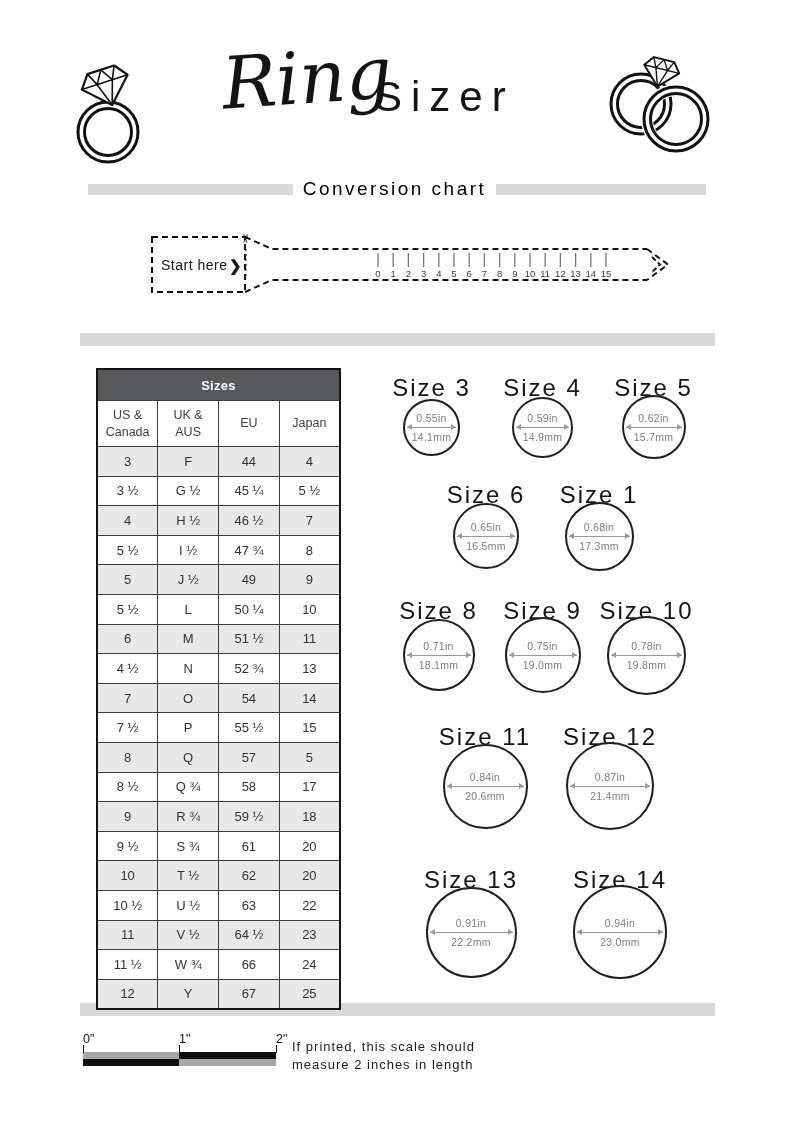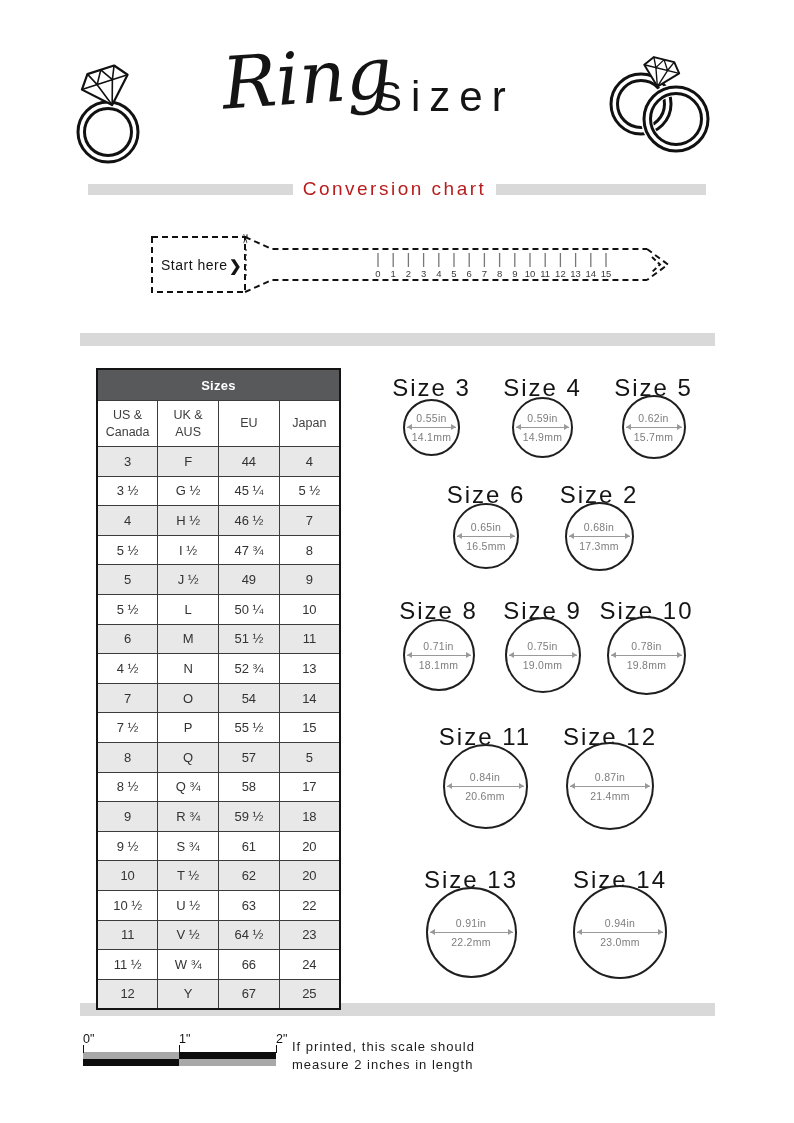--- a/index.html
+++ b/index.html
@@ -16,21 +16,21 @@
   .main-title{
     left:374px;top:76px;font-size:42px;letter-spacing:9px;color:#141414;line-height:1;
   }
   
   .subtitle-row{
     left:0;top:178px;width:794px;display:flex;align-items:center;justify-content:center;gap:10px;
   }
   .sub-bar{height:11px;background:#d9d9d9;}
   .sub-bar.l{width:205px;}
   .sub-bar.r{width:210px;}
-  .subtitle-text{font-size:19px;letter-spacing:2.5px;color:#b91c1c;white-space:nowrap;}
+  .subtitle-text{font-size:19px;letter-spacing:2.5px;color:#000000;white-space:nowrap;}
   
   .divider{left:80px;width:635px;height:13px;background:#d9d9d9;}
   .divider.top{top:333px;}
   .divider.bottom{top:1003px;}
   
   .sizer-svg{left:145px;top:222px;}
   
   .size-table{
     left:96px;top:368px;width:245px;border-collapse:collapse;table-layout:fixed;
     font-size:13px;color:#333;
@@ -343,21 +343,21 @@
     <div class="c-title">Size 6</div>
     <div class="c-zone">
       <div class="circle" style="width: 62px; height: 62px;">
         <div class="in-label">0.65in</div>
         <div class="dia-line"></div>
         <div class="mm-label">16.5mm</div>
       </div>
     </div>
   </div>
       <div class="c-item">
-    <div class="c-title">Size 2</div>
+    <div class="c-title">Size 1</div>
     <div class="c-zone">
       <div class="circle" style="width: 65px; height: 65px;">
         <div class="in-label">0.68in</div>
         <div class="dia-line"></div>
         <div class="mm-label">17.3mm</div>
       </div>
     </div>
   </div>
     </div>
     <div class="c-row">

